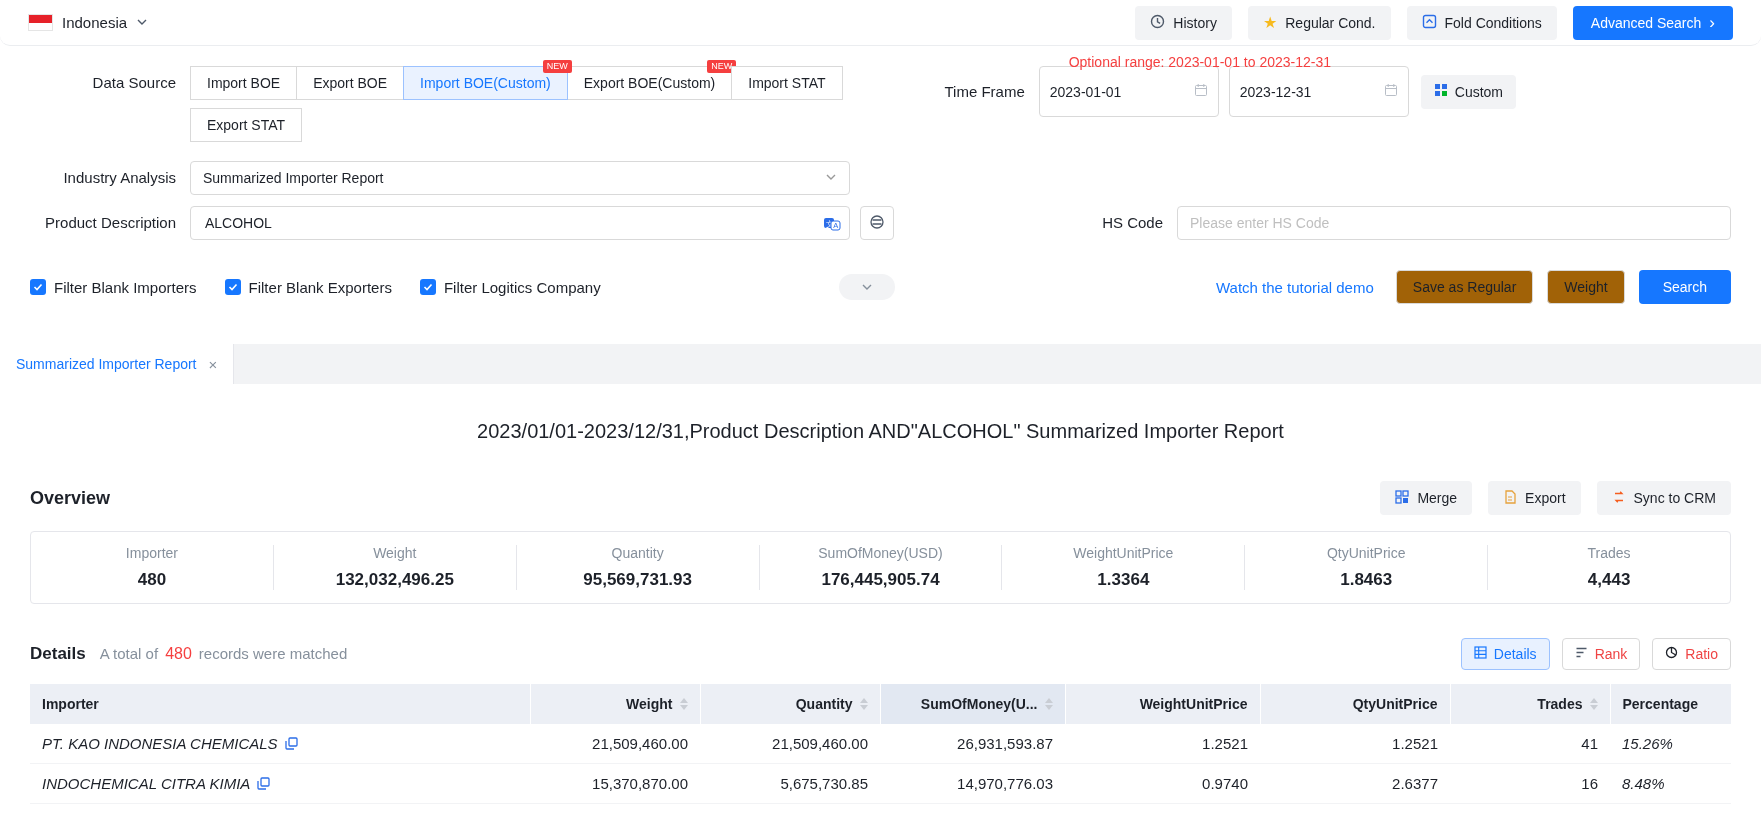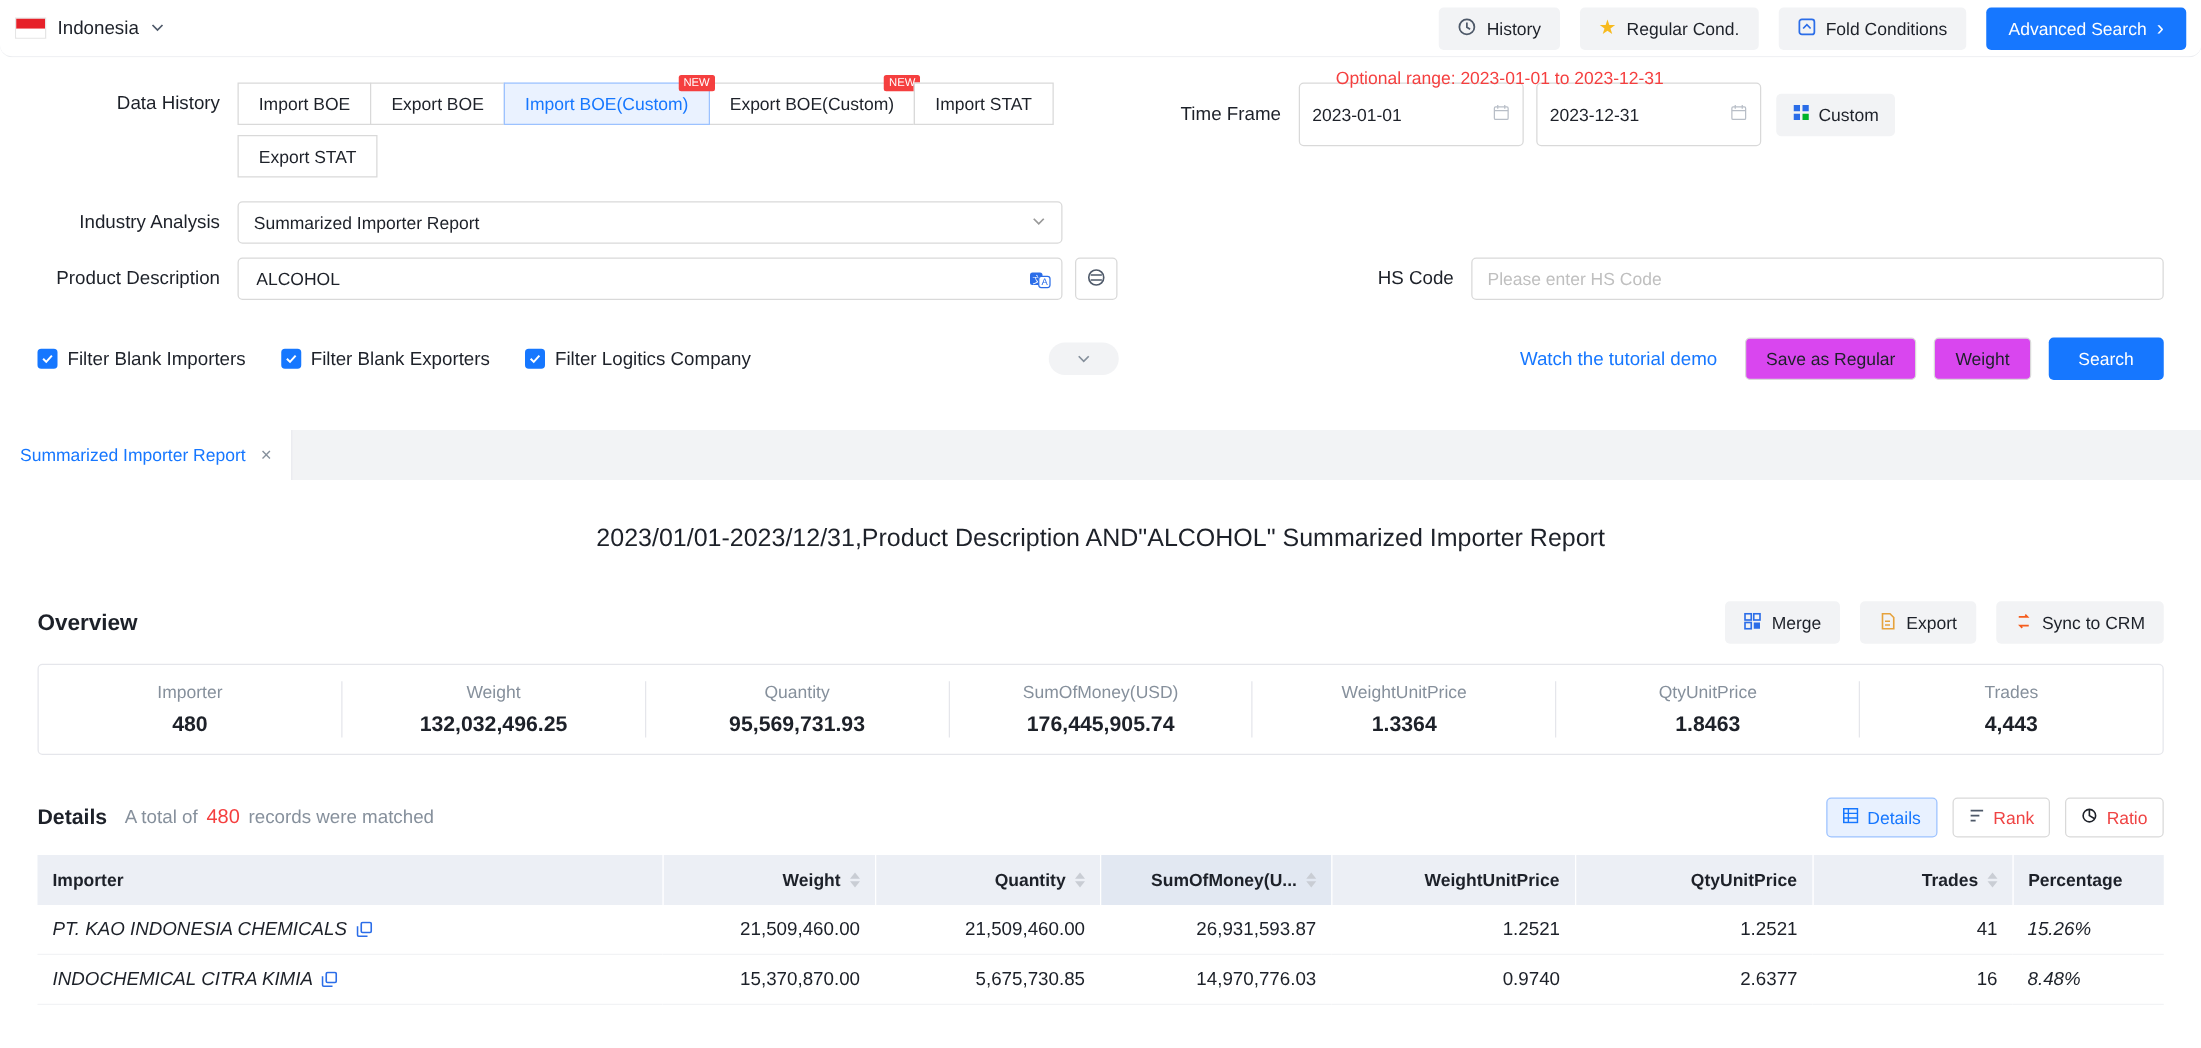--- a/index.html
+++ b/index.html
@@ -4,21 +4,21 @@
 <style>
   * { box-sizing: border-box; }
   html,body { margin:0; padding:0; }
   body {
     width:1761px; height:838px; overflow:hidden;
     background:#fff; color:#1d2129;
     font-family:"Liberation Sans", sans-serif; font-size:14px;
   }
   
   .topbar { height:46px; display:flex; align-items:center; justify-content:space-between;
-            padding:0 12px; border-bottom:1px solid #ebedf0;border-radius:10px; }
+            padding:0 28px; border-bottom:1px solid #ebedf0;border-radius:10px; }
   .tb-left { display:flex; align-items:center; gap:9px; cursor:pointer; }
   .flag { width:25px; height:17px; border:1px solid #e5e5e5; display:flex; flex-direction:column; }
   .flag .t { flex:1; background:#e62129; } .flag .b { flex:1; background:#fff; }
   .country { font-size:15px; color:#1d2129; }
   .tb-right { display:flex; align-items:center; gap:16px; }
   .btn { height:34px; display:inline-flex; align-items:center; gap:8px; padding:0 15px;
          border-radius:4px; border:none; cursor:pointer; font-size:14px; font-family:inherit; }
   .btn-gray { background:#f2f3f5; color:#1d2129; }
   .btn-primary { background:#1677ff; color:#fff; padding:0 18px; }
   .btn-primary .chev-r { font-size:17px; line-height:1; }
@@ -61,21 +61,21 @@
               font-size:14px; font-family:inherit; color:#1d2129; outline:none; }
   .hs-input::placeholder { color:#bfbfbf; }
   .bottom-row { display:flex; align-items:center; margin-top:30px; }
   .cb { display:flex; align-items:center; gap:8px; margin-right:28px; cursor:pointer; font-size:15px; }
   .cbbox { width:16px; height:16px; background:#1677ff; border-radius:3px; flex:none;
            display:flex; align-items:center; justify-content:center; }
   .expand-pill { width:56px; height:26px; border-radius:13px; background:#f2f3f5; border:none;
                  display:flex; align-items:center; justify-content:center; margin-left:210px; cursor:pointer; }
   .spacer { flex:1; }
   .link { color:#1677ff; cursor:pointer; margin-right:22px; font-size:15px; }
-  .btn-outline { height:34px; padding:0 16px; border:1px solid #d9d9d9; background:#d946ef;
+  .btn-outline { height:34px; padding:0 16px; border:1px solid #d9d9d9; background:#a16207;
                  border-radius:4px; cursor:pointer; font-size:14px; font-family:inherit; color:#1d2129; }
   .btn-search { height:34px; padding:0 24px; background:#1677ff; color:#fff; border:none;
                 border-radius:4px; cursor:pointer; font-size:14px; font-family:inherit; }
   .bottom-row .btn-outline + .btn-outline, .bottom-row .btn-search { margin-left:14px; }
   
   .tabstrip { margin-top:40px; height:40px; background:#f2f3f5; display:flex; align-items:stretch; }
   .tab { background:#fff; display:flex; align-items:center; gap:12px; padding:0 16px;
          color:#1677ff; font-size:14px; cursor:pointer; border-right:1px solid #e5e6eb; }
   .tab-close { color:#86909c; font-size:15px; line-height:1; cursor:pointer; }
   
@@ -159,21 +159,21 @@
       <span>Advanced Search</span>
       <span class="chev-r">›</span>
     </button>
   </div>
 </div>
 
 <div class="form">
   <div class="opt-range">Optional range:  2023-01-01 to 2023-12-31</div>
 
   <div class="frow">
-    <div class="flabel">Data History</div>
+    <div class="flabel">Data Source</div>
     <div class="ds-group">
       <button class="ds-btn">
           <span>Import BOE</span>
         </button>
       <button class="ds-btn">
           <span>Export BOE</span>
         </button>
       <button class="ds-btn selected">
         <span>Import BOE(Custom)</span>
         <span class="ds-badge">NEW</span>

